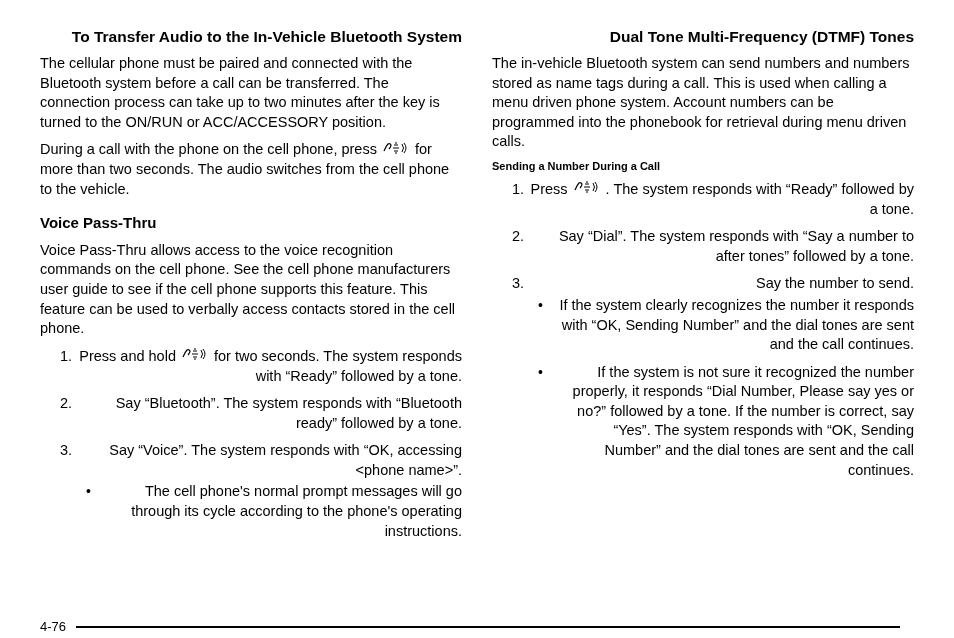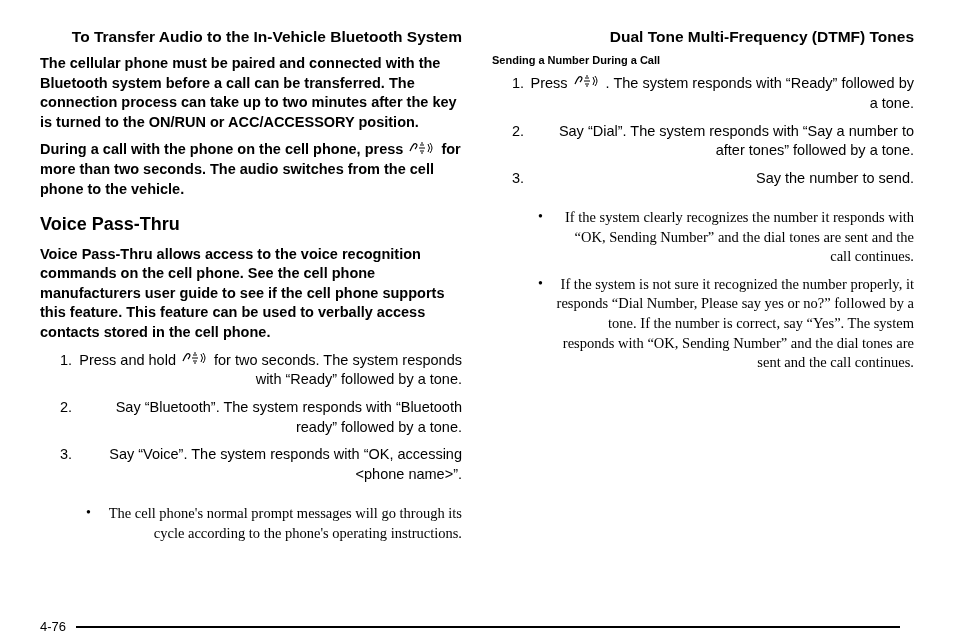--- a/index.html
+++ b/index.html
@@ -15,57 +15,55 @@
     }
     .two-col {
       display: flex;
       gap: 30px;
     }
     .col {
       flex: 1;
       min-width: 0;
     }
     h2 {
-      font-size: 18px;
+      font-size: 15px;
       font-weight: bold;
       margin-bottom: 8px;
       line-height: 1.3;
     }
     h3 {
       font-size: 15.5px;
       font-weight: bold;
       margin-bottom: 8px;
       text-align: right;
     }
     h4 {
       font-size: 11px;
       font-weight: bold;
       margin-top: 6px;
       margin-bottom: 8px;
     }
     p {
       line-height: 1.35;
       margin-bottom: 8px;
-      font-weight: bold;
     }
     ol {
       margin-left: 18px;
       padding-left: 18px;
     }
     ol li {
       line-height: 1.35;
       margin-bottom: 8px;
       padding-left: 2px;
       text-align: right;
     }
     ul.bullets {
       list-style: none;
-      margin-top: 20px;
+      margin-top: 2px;
       margin-left: 8px;
-      font-family: Liberation Serif, serif;
     }
     ul.bullets li {
       position: relative;
       padding-left: 18px;
       line-height: 1.35;
       margin-bottom: 8px;
     }
     ul.bullets li::before {
       content: "•";
       position: absolute;
@@ -133,20 +131,21 @@
         <span>Say “Voice”. The system responds with “OK, accessing &lt;phone name&gt;”.</span>
         <ul class="bullets">
           <li>The cell phone's normal prompt messages will go through its cycle according to the phone's operating instructions.</li>
         </ul>
       </li>
     </ol>
   </div>
 
   <div class="col">
     <h3>Dual Tone Multi-Frequency (DTMF) Tones</h3>
+    <p>The in-vehicle Bluetooth system can send numbers and numbers stored as name tags during a call. This is used when calling a menu driven phone system. Account numbers can be programmed into the phonebook for retrieval during menu driven calls.</p>
 
     <h4>Sending a Number During a Call</h4>
     <ol>
       <li>
         <span>Press </span><span class="icon"><svg width="28" height="14" viewBox="0 0 28 14">
               <path d="M2 10 Q4 5 6 3 Q8 2 9 4 Q9 6 7 8" stroke="#000" stroke-width="1.2" fill="none"></path>
               <g transform="translate(14,7)">
                 <path d="M-3 0 L3 0 M-2 -3 L2 -3 M-1 -5 L1 -5 M-2 3 L2 3 M-1 5 L1 5" stroke="#000" stroke-width="1"></path>
                 <path d="M6 -4 Q9 0 6 4 M8 -5 Q12 0 8 5" stroke="#000" stroke-width="1" fill="none"></path>
               </g>

